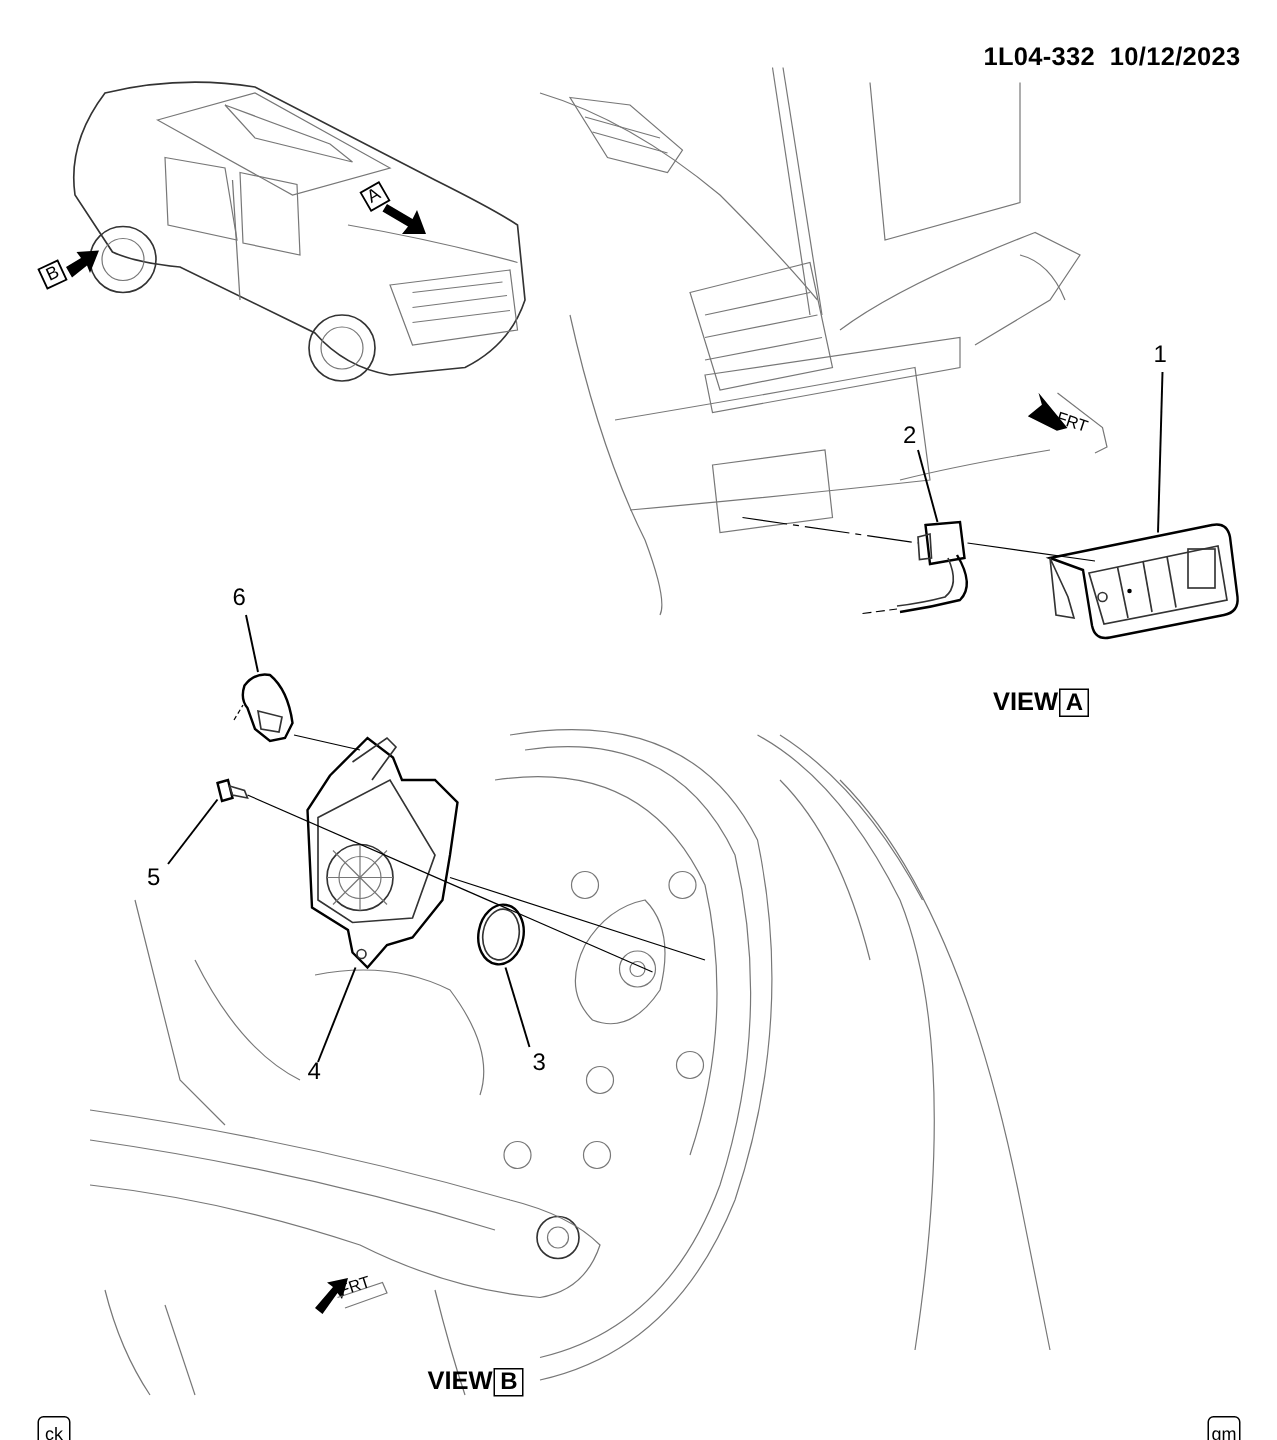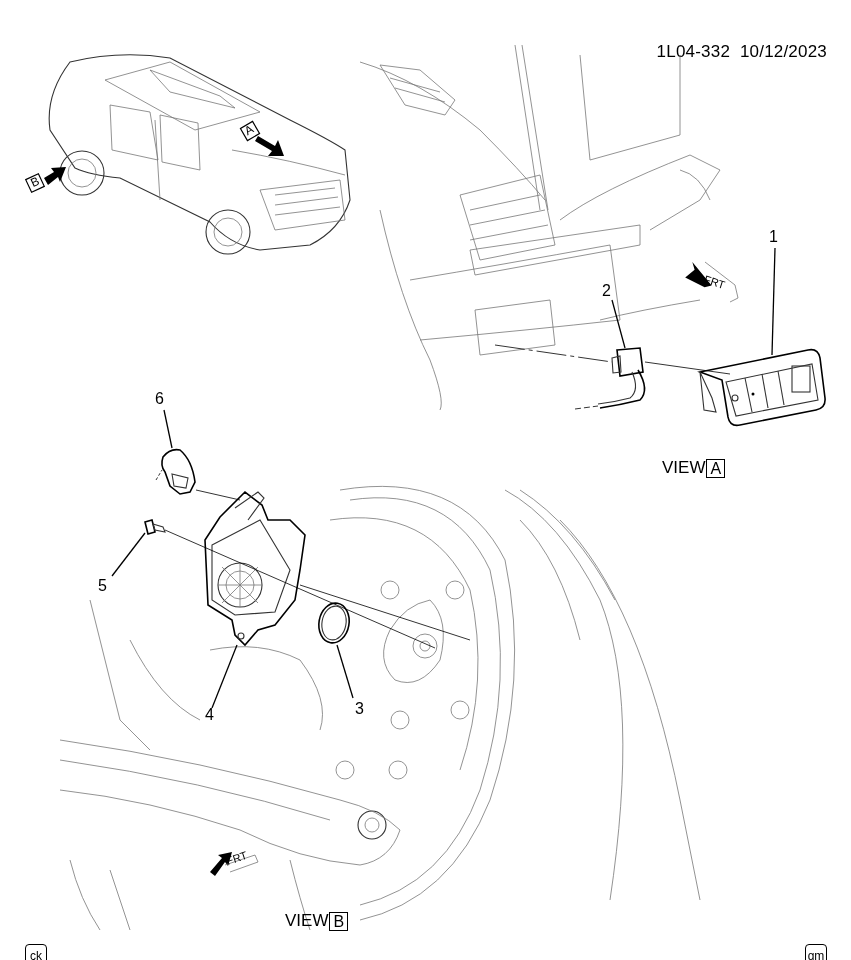--- a/index.html
+++ b/index.html
@@ -1,20 +1,20 @@
 <!DOCTYPE html>
 <html><head>
 <meta charset="utf-8">
 <style>
   html,body{margin:0;padding:0;background:#fff;}
   body{width:851px;height:960px;position:relative;overflow:hidden;font-family:"Liberation Sans",sans-serif;color:#000;}
   .abs{position:absolute;}
-  .hdr{top:42px;right:24px;font-size:17px;letter-spacing:0.2px;}
+  .hdr{top:28px;right:24px;font-size:17px;letter-spacing:0.2px;font-weight:bold;}
   .callout{font-size:16px;}
-  .view{font-size:17px;display:flex;align-items:center;}
+  .view{font-size:17px;display:flex;align-items:center;font-weight:bold;}
   .boxletter{display:inline-block;border:1.5px solid #000;padding:0 3px;line-height:17px;font-size:16px;margin-left:1px;}
   .corner{border:1.5px solid #000;border-radius:4px;width:20px;height:22px;font-size:12px;display:flex;align-items:center;justify-content:center;margin-top:36px;}
   svg{position:absolute;left:0;top:0;}
   .thin{stroke:#777;stroke-width:0.8;fill:none;}
   .med{stroke:#333;stroke-width:1.1;fill:none;}
   .bold{stroke:#000;stroke-width:1.6;fill:none;}
   .lead{stroke:#000;stroke-width:1.3;fill:none;}
   .ghost{stroke:#000;stroke-width:0.8;fill:none;}
 </style>
 </head>

